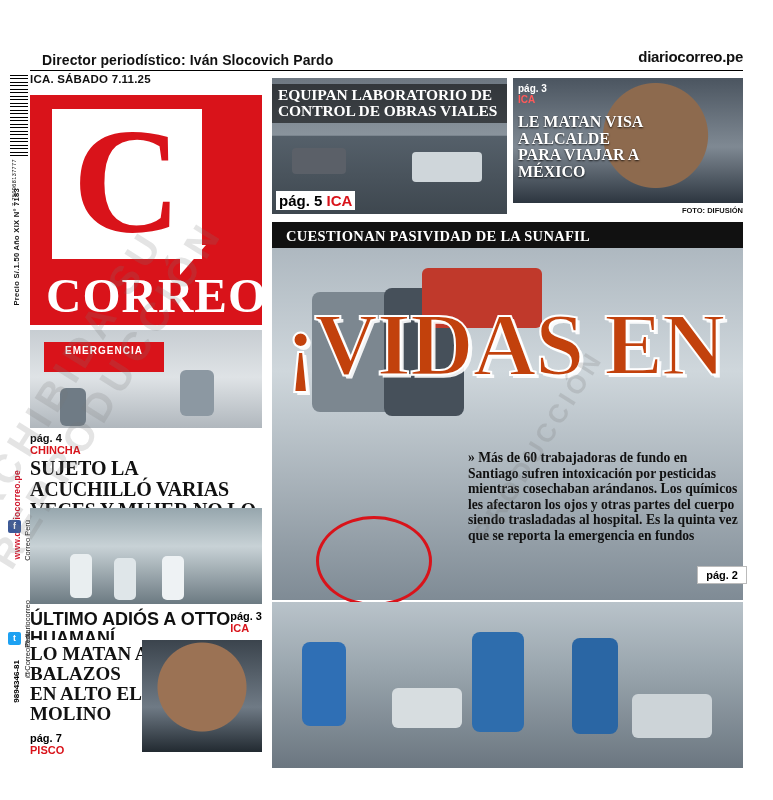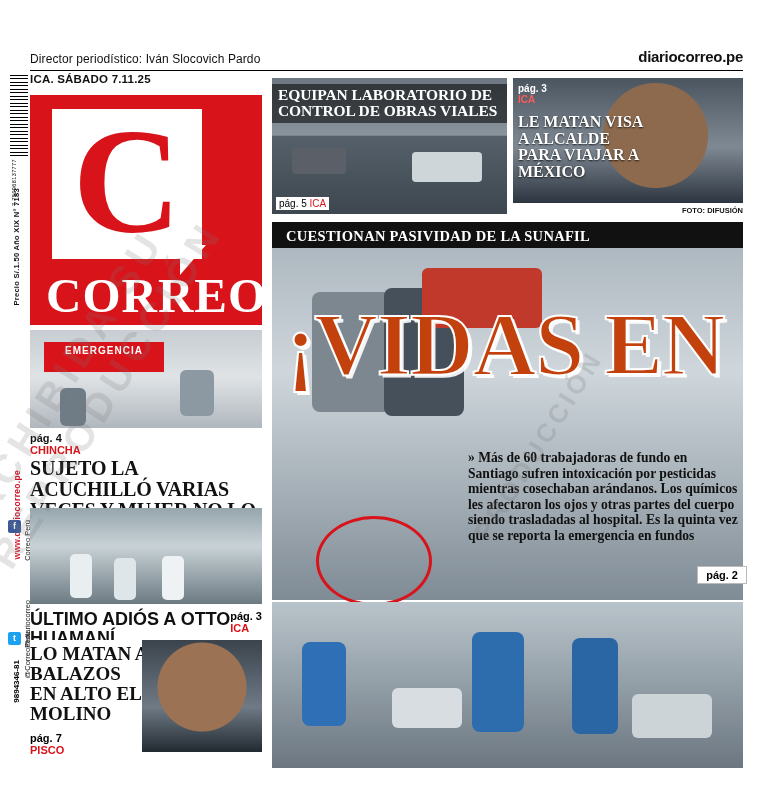--- a/index.html
+++ b/index.html
@@ -1,21 +1,21 @@
 <!DOCTYPE html>
 <html><head>
 <meta charset="utf-8">
 <style>
   html,body{margin:0;padding:0;background:#fff;}
   body{width:773px;height:800px;font-family:"Liberation Sans",sans-serif;overflow:hidden;}
   .page{position:relative;width:773px;height:800px;background:#ffffff;}
 
   
   .topbar{position:absolute;left:30px;top:50px;width:713px;height:20px;border-bottom:1px solid #000;}
-  .director{position:absolute;left:0;top:2px;font-size:12px;color:#111;font-weight:normal;letter-spacing:.1px;}
+  .director{position:absolute;left:12px;top:2px;font-size:14px;color:#111;font-weight:bold;letter-spacing:.1px;}
   .weburl{position:absolute;right:0;top:-2px;font-size:15px;font-weight:bold;color:#111;letter-spacing:-.3px;}
   .dateline{position:absolute;left:30px;top:73px;font-size:11.5px;font-weight:bold;color:#111;letter-spacing:.2px;}
 
   
   .barcode{position:absolute;left:10px;top:75px;width:18px;height:105px;}
   .barcode .bars{position:absolute;left:0;top:0;width:18px;height:82px;
     background:repeating-linear-gradient(to bottom,#000 0 1px,#fff 1px 3px,#000 3px 4px,#fff 4px 7px);}
   .barcode .num{position:absolute;left:1px;top:84px;font-size:5.5px;writing-mode:vertical-rl;transform:rotate(180deg);letter-spacing:.4px;white-space:nowrap;}
   .railtxt{position:absolute;left:12px;font-size:7.5px;writing-mode:vertical-rl;transform:rotate(180deg);white-space:nowrap;color:#111;letter-spacing:.3px;}
   .railtxt.price{top:188px;font-weight:bold;}
@@ -48,21 +48,21 @@
   .s3{position:absolute;left:30px;top:640px;width:232px;height:128px;background:#fff;}
   .s3 h2{position:absolute;left:0;top:4px;width:120px;margin:0;font-family:"Liberation Serif",serif;font-size:19px;line-height:20px;font-weight:bold;color:#111;}
   .s3 .ph{position:absolute;right:0;top:0;width:120px;height:112px;}
   .s3 .pg{position:absolute;left:0;top:92px;font-size:11px;font-weight:bold;}
 
   
   .t1{position:absolute;left:272px;top:78px;width:235px;height:136px;}
   .t1 .ph{position:absolute;inset:0;}
   .t1 .ovl{position:absolute;left:0;top:6px;width:100%;padding:3px 6px 4px;box-sizing:border-box;background:rgba(0,0,0,.55);}
   .t1 h3{margin:0;color:#fff;font-family:"Liberation Serif",serif;font-size:15.5px;line-height:16px;font-weight:bold;letter-spacing:-.1px;}
-  .t1 .pg{position:absolute;left:4px;bottom:4px;background:#fff;font-size:10px;font-weight:normal;padding:1px 3px;}
+  .t1 .pg{position:absolute;left:4px;bottom:4px;background:#fff;font-size:15px;font-weight:bold;padding:1px 3px;}
   .t1 .pg .red{color:#d9131a;}
 
   .t2{position:absolute;left:513px;top:78px;width:230px;height:125px;}
   .t2 .ph{position:absolute;inset:0;}
   .t2 .pgbox{position:absolute;left:5px;top:5px;color:#fff;font-size:10px;font-weight:bold;line-height:11px;}
   .t2 .pgbox .red{color:#ff5a5a;}
   .t2 h3{position:absolute;left:5px;top:36px;width:130px;margin:0;color:#fff;font-family:"Liberation Serif",serif;font-size:16px;line-height:16.5px;font-weight:bold;text-shadow:0 1px 2px rgba(0,0,0,.8);}
   .fotocred{position:absolute;right:30px;top:206px;font-size:7.5px;font-weight:bold;color:#111;}
 
   

